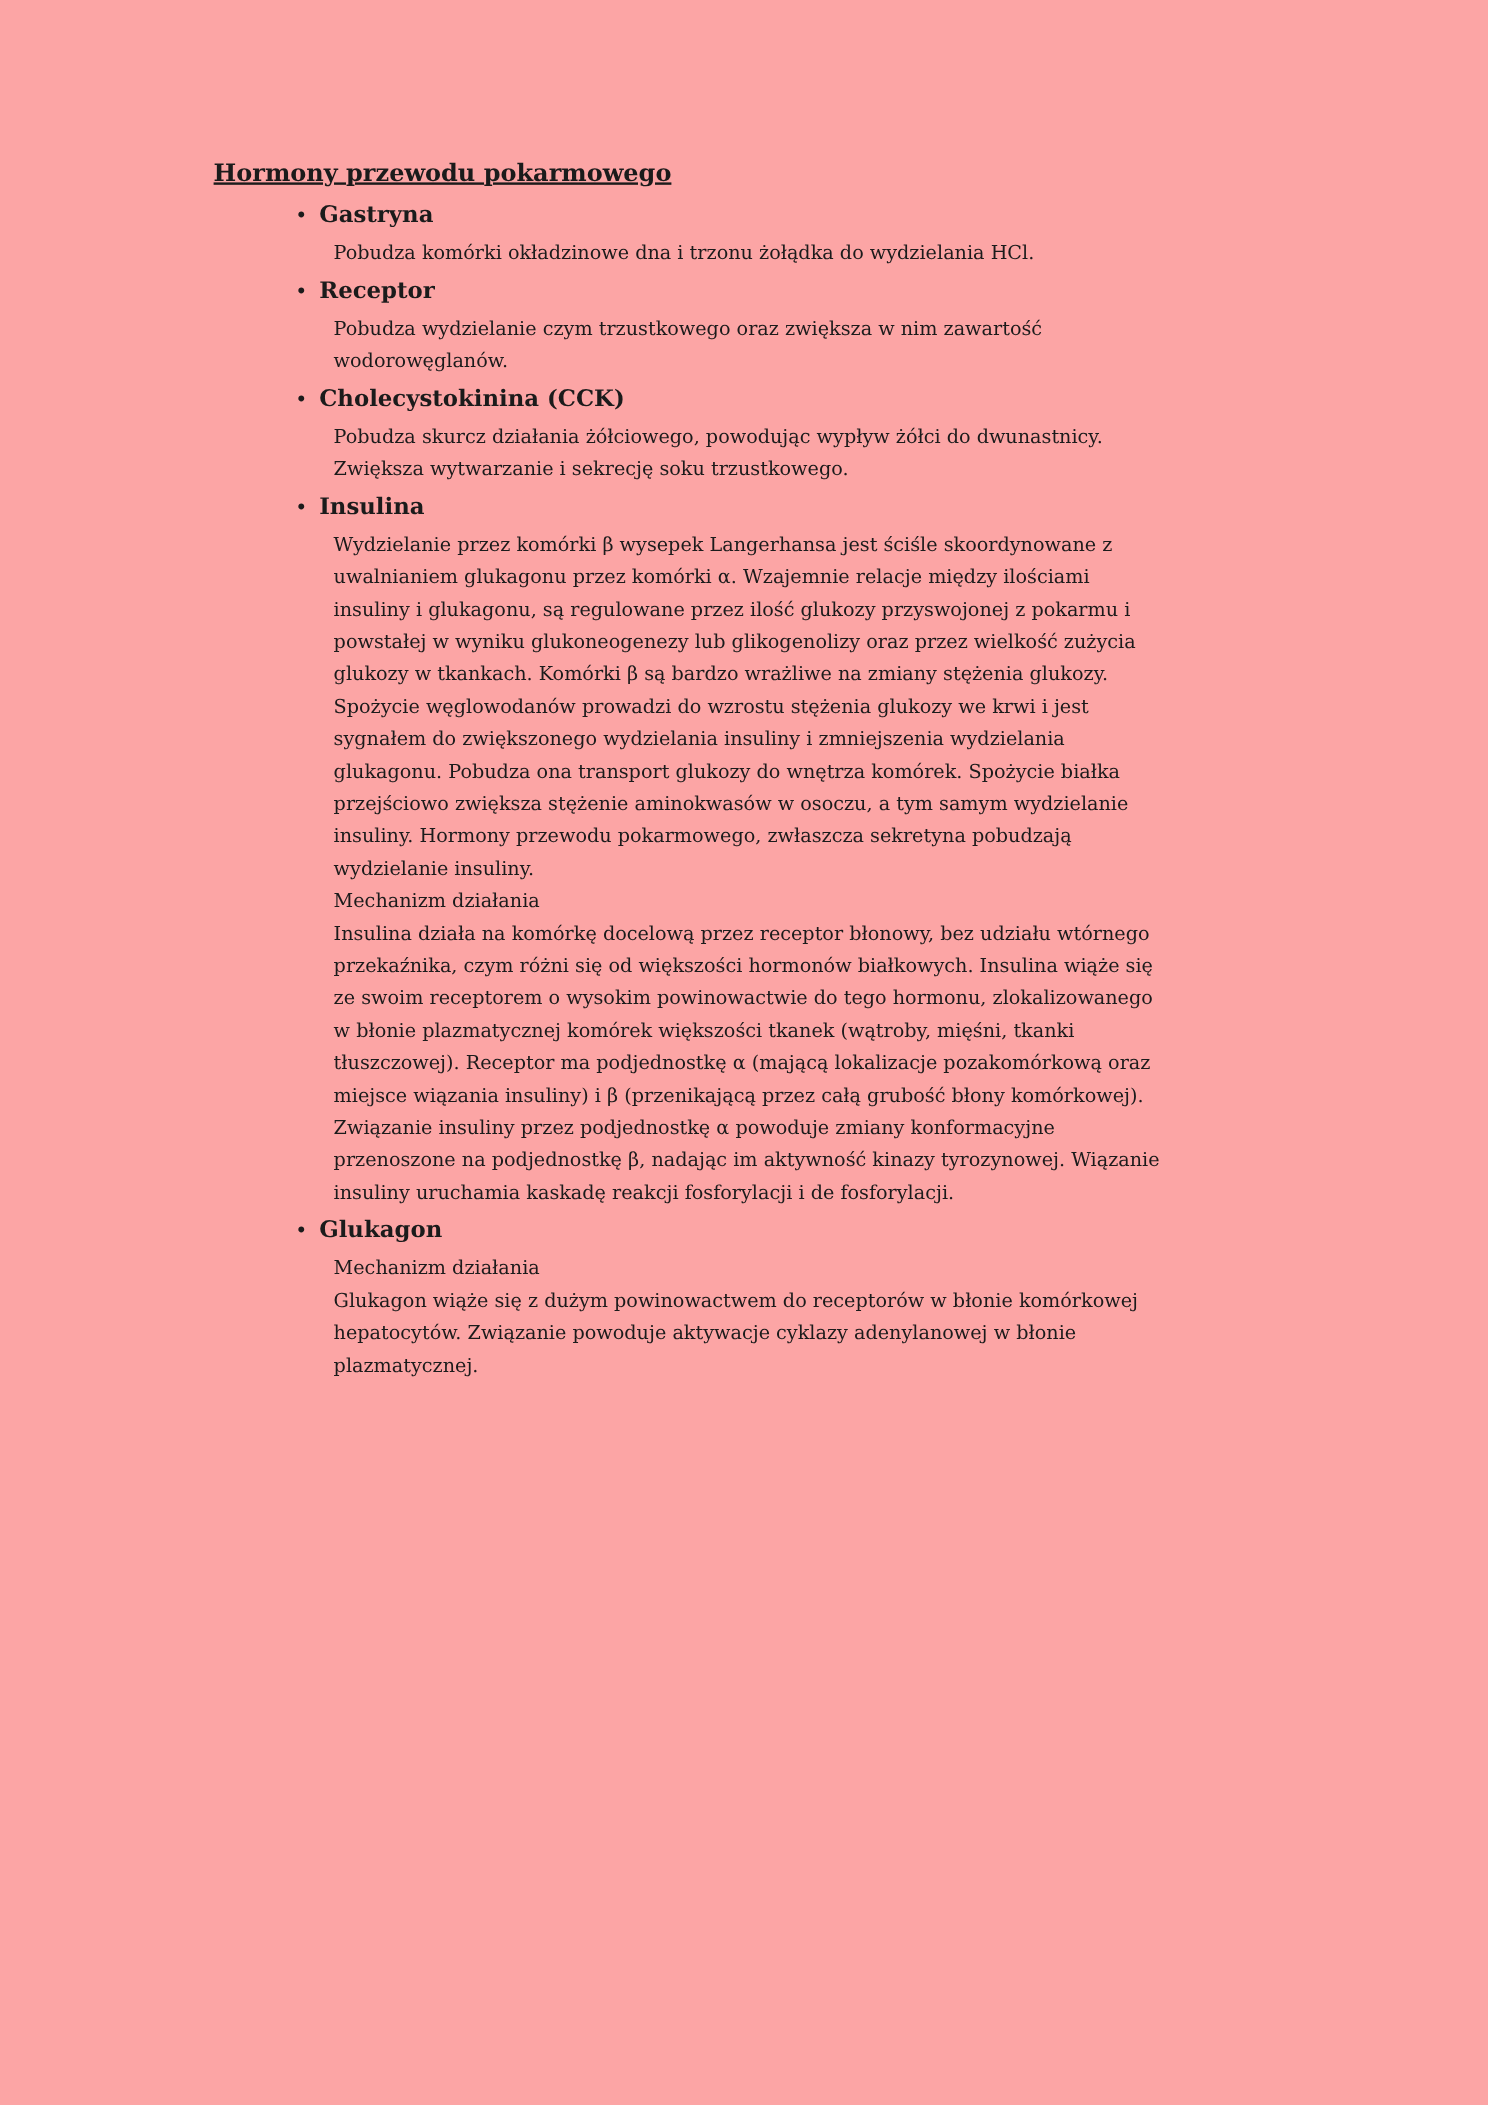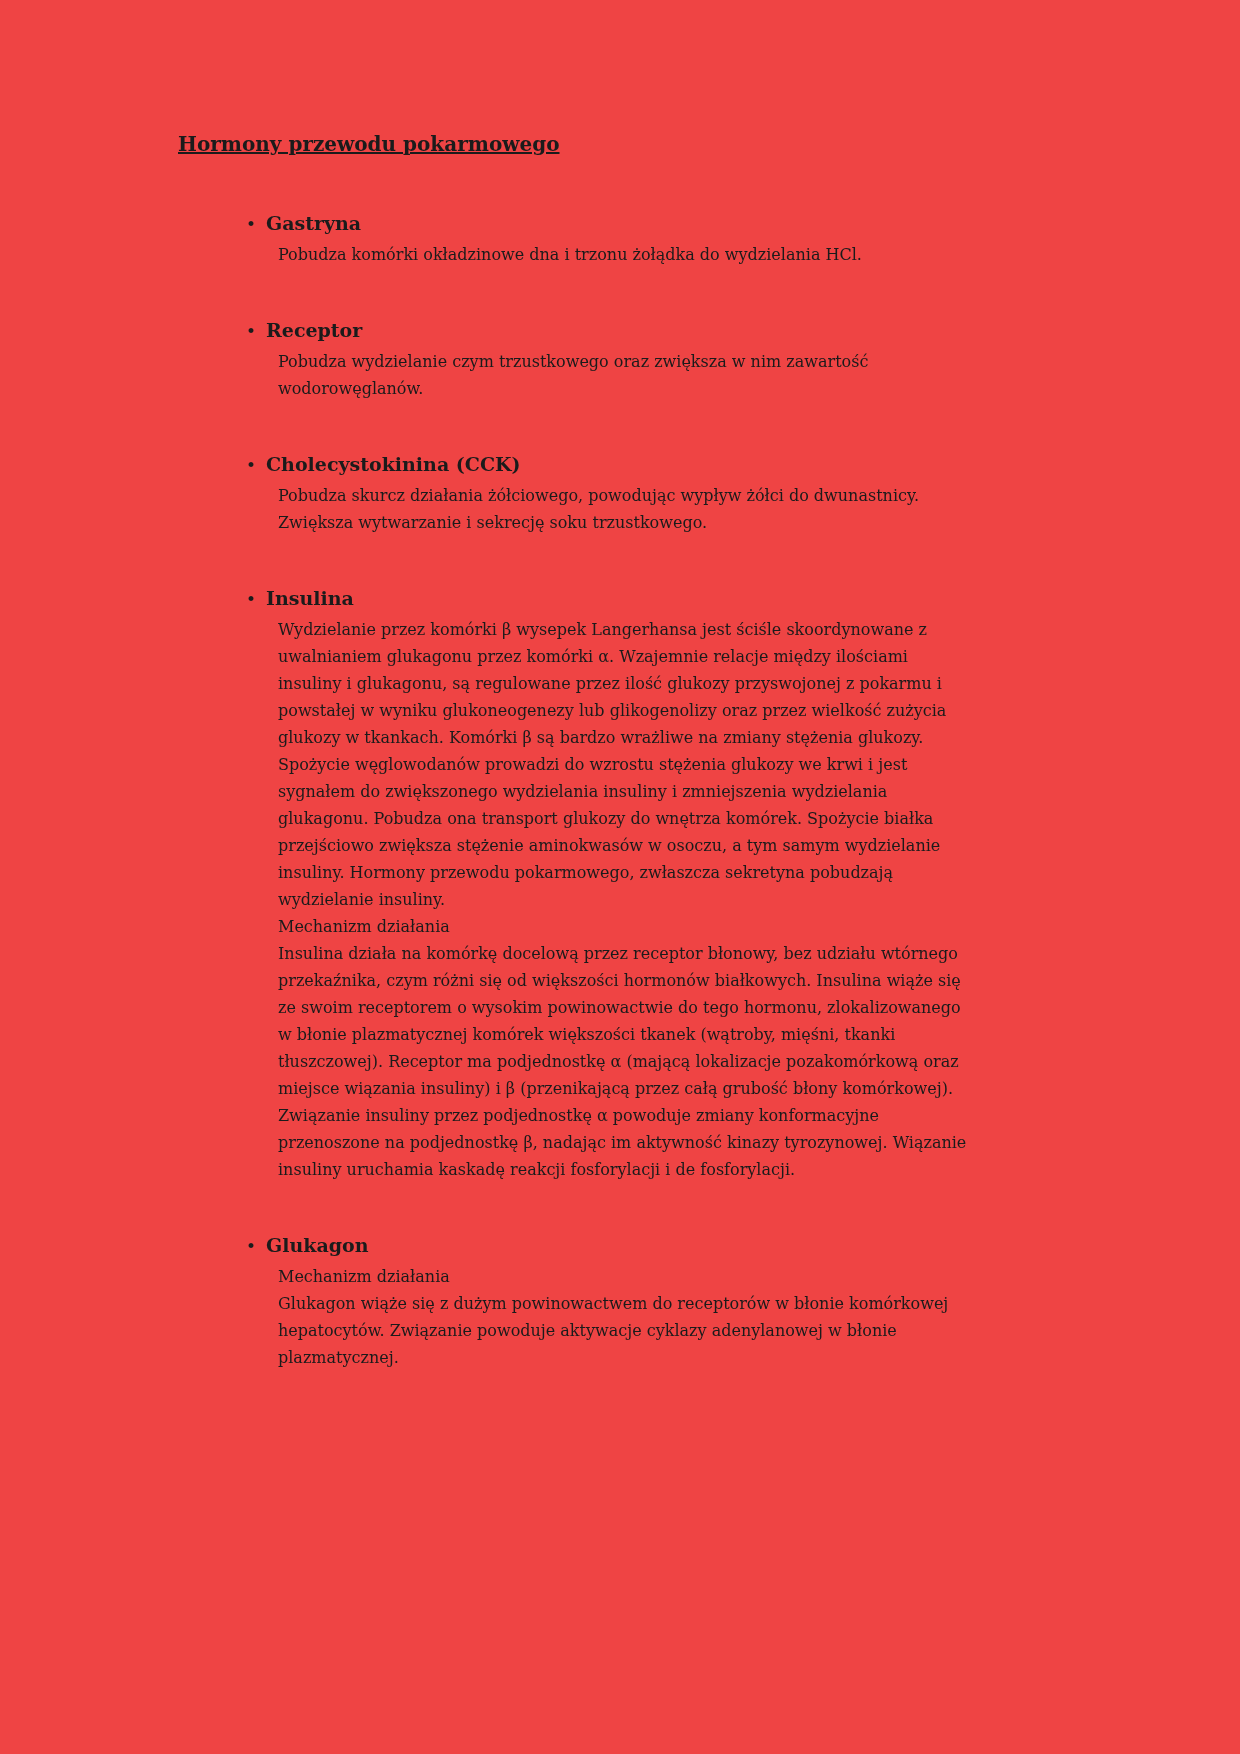--- a/index.html
+++ b/index.html
@@ -5,21 +5,21 @@
   * { box-sizing: border-box; }
   html, body {
     margin: 0;
     padding: 0;
     background: #ffffff;
   }
   .page {
     position: relative;
     width: 1240px;
     height: 1754px;
-    background: #ef4444;
+    background: #fca5a5;
     font-family: "DejaVu Serif", "Liberation Serif", serif;
     color: #1b1b1b;
     overflow: hidden;
   }
   .content {
     position: absolute;
     left: 178px;
     top: 130px;
     width: 792px;
   }
@@ -49,21 +49,20 @@
     margin-left: 68px;
     font-size: 17px;
     line-height: 27px;
     color: #1b1b1b;
     flex: 0 0 auto;
   }
   .section-heading {
     font-weight: bold;
     font-size: 19px;
     line-height: 27px;
-    margin-top: 44px;
   }
   .section-body {
     padding-left: 100px;
   }
   .para {
     margin: 0;
     font-size: 16px;
     line-height: 27px;
     width: 690px;
   }

